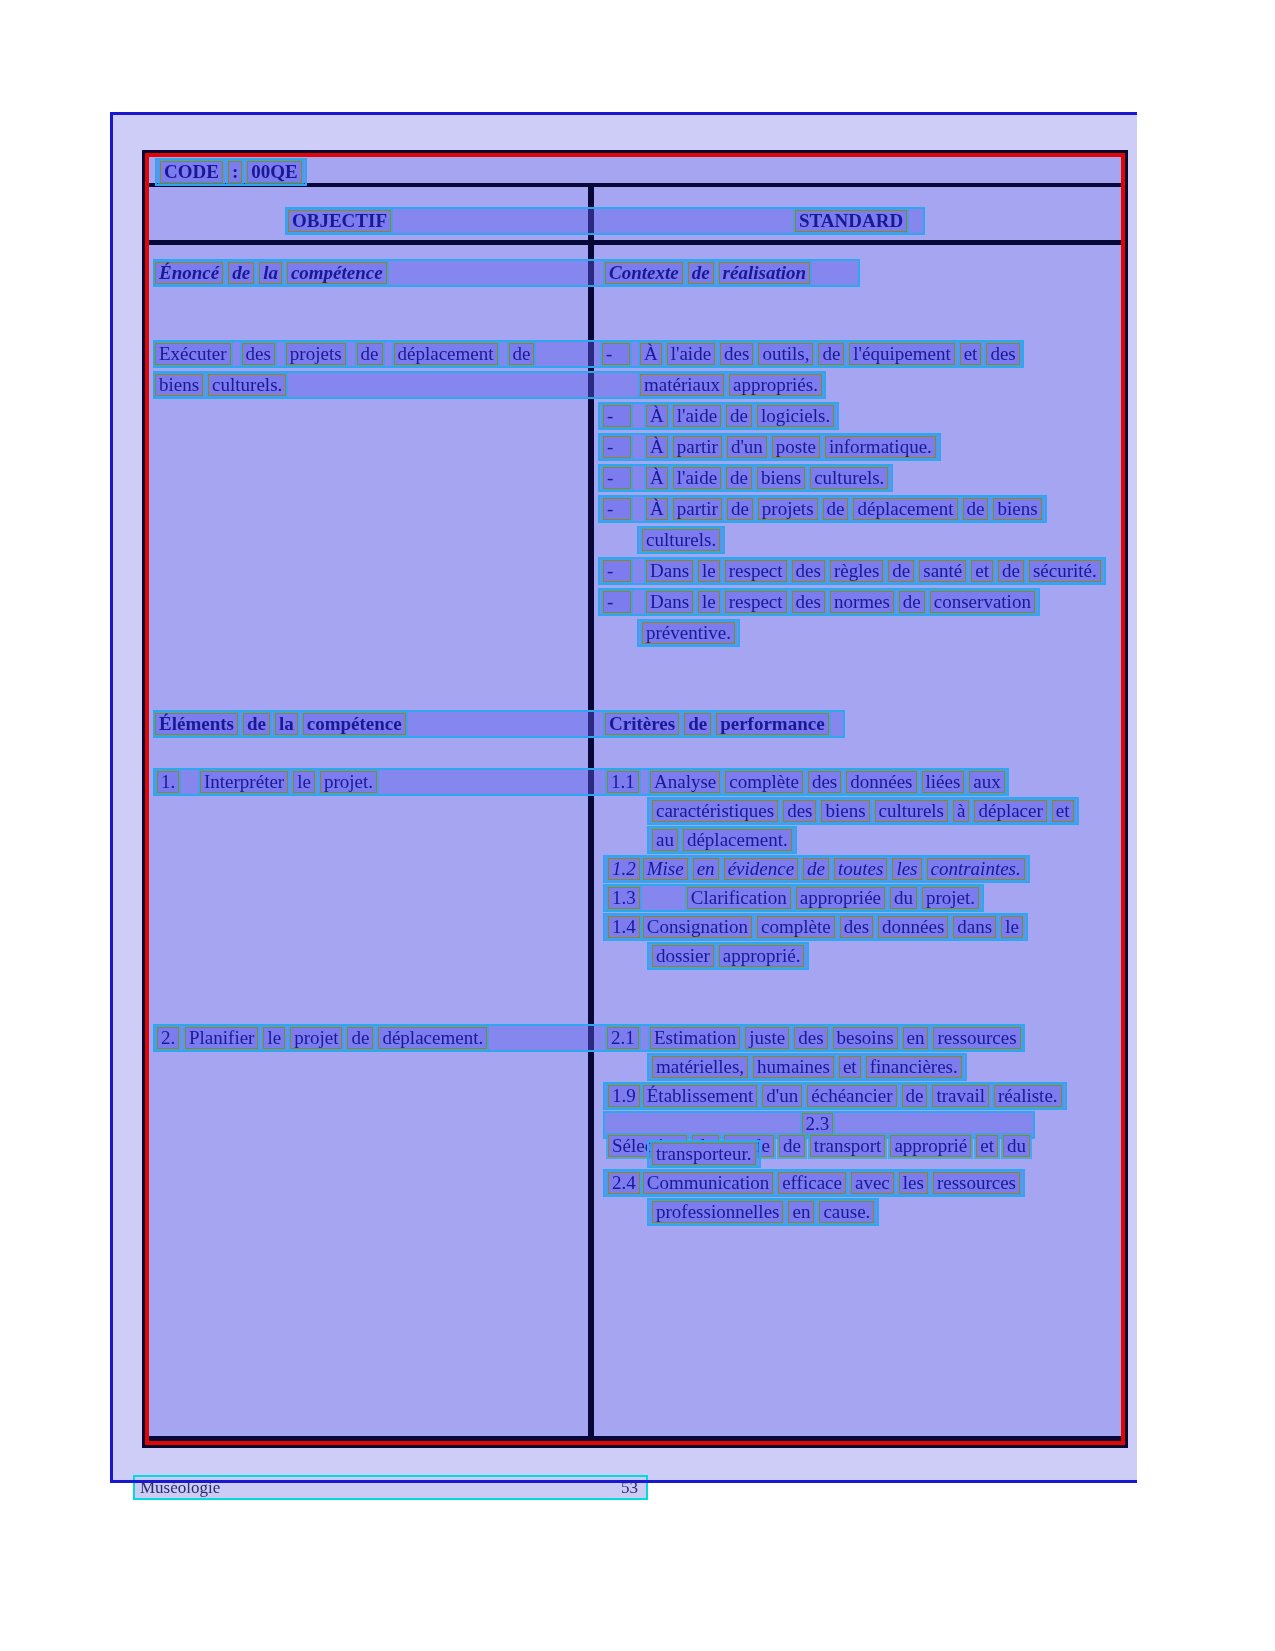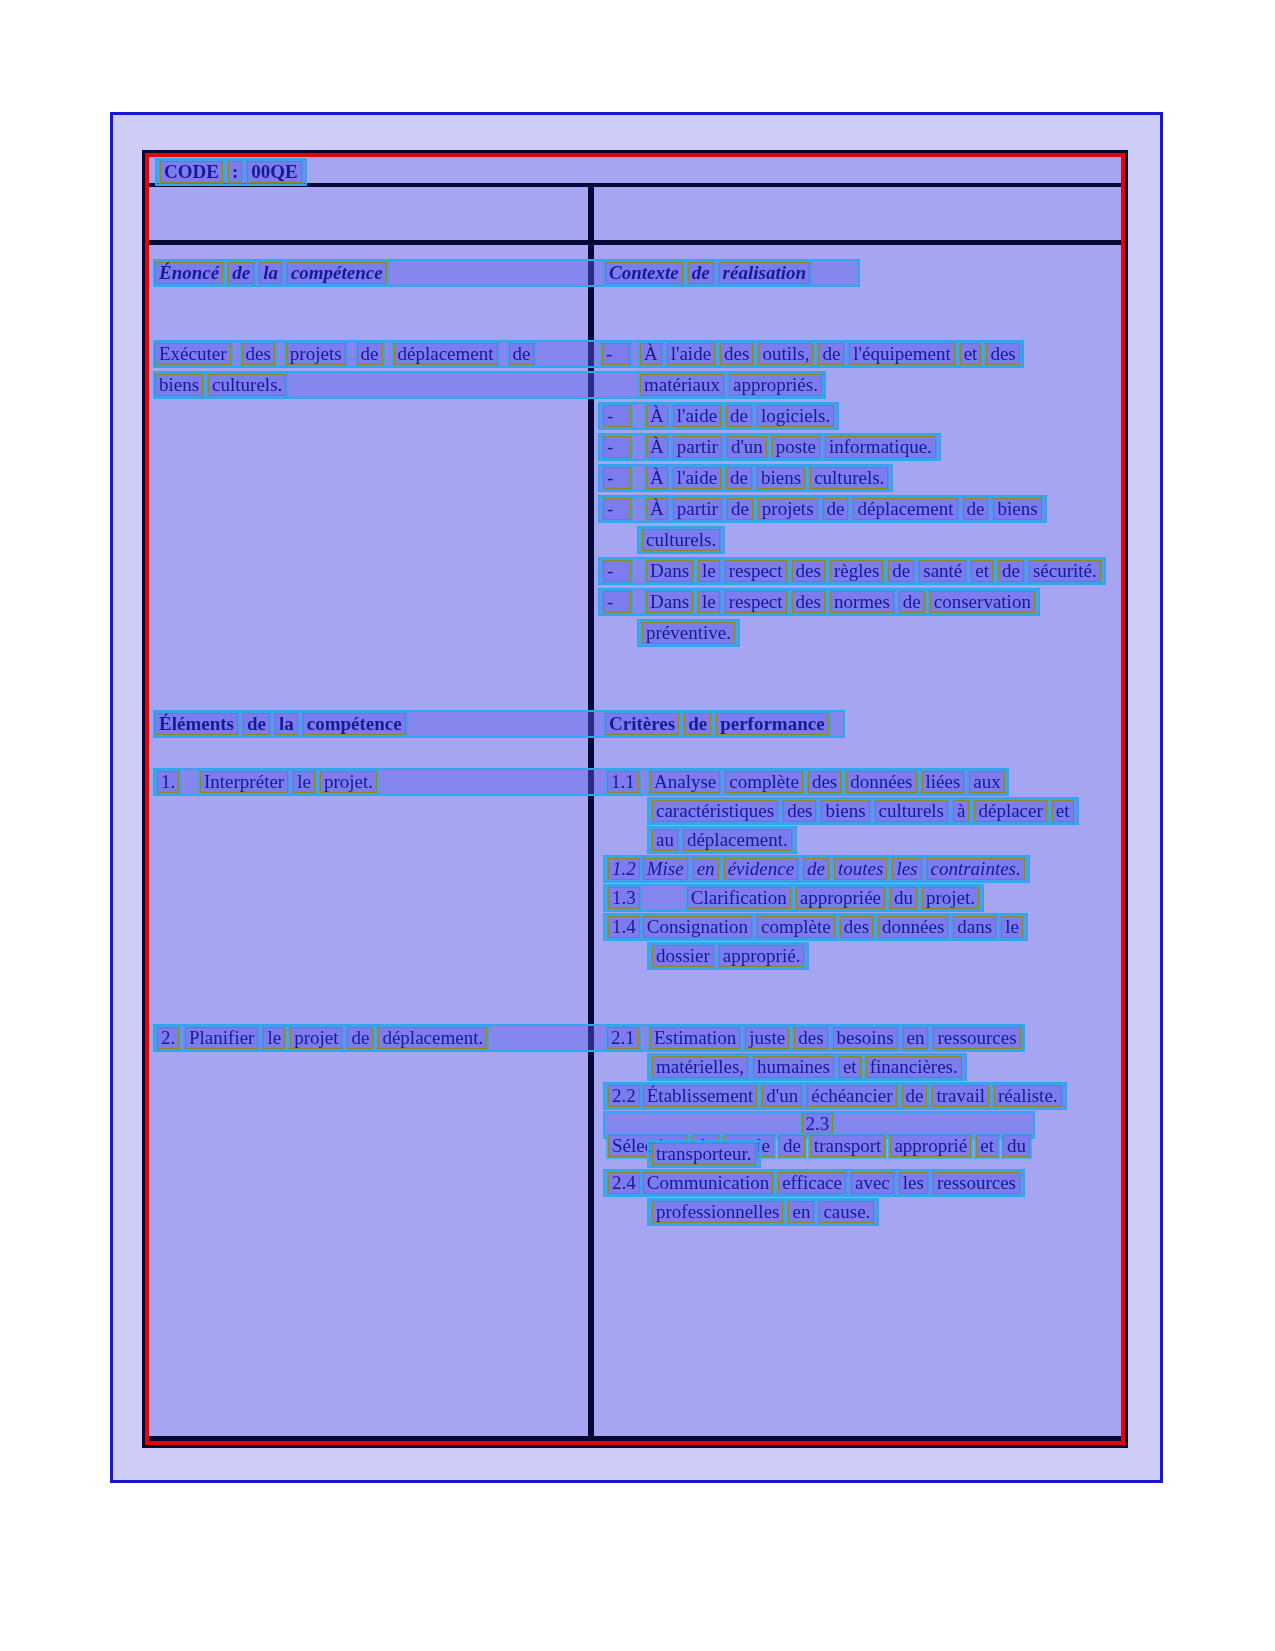--- a/index.html
+++ b/index.html
@@ -16,21 +16,21 @@
     --word-border:#8f861f;
     --word-glow:rgba(47,167,238,0.75);
     --ink:#191996;
     --footer-border:#00dcdc;
     --footer-bg:#cbcbf6;
     --footer-ink:#2b2b6b;
   }
   html,body{margin:0;padding:0;}
   body{width:1275px;height:1651px;background:var(--page-bg);
        font-family:"Liberation Serif", serif;}
-  .canvas{position:relative;width:1275px;height:1651px;overflow:hidden;}
+  .canvas{position:relative;width:1137px;height:1651px;overflow:hidden;}
 
   .page-rect{position:absolute;left:110px;top:112px;width:1053px;height:1371px;
              box-sizing:border-box;background:var(--sheet-bg);
              border:3px solid var(--sheet-border);z-index:0;}
 
   .table-outer{position:absolute;left:142px;top:150px;width:986px;height:1298px;
                box-sizing:border-box;border:3px solid var(--table-border-black);z-index:1;}
   .table-red{position:absolute;inset:0;box-sizing:border-box;
              border:4px solid var(--table-border-red);background:var(--table-bg);}
 
@@ -82,20 +82,28 @@
   <div class="grid grid-body-bottom"></div>
 
   <div id="lines-layer">
       <div class="line bold flow" style="left: 155px; top: 158px;">
         <div class="seg">
           <span class="w">CODE</span>
           <span class="w">:</span>
           <span class="w">00QE</span>
         </div>
       </div>
+      <div class="line bold abs" style="left: 285px; top: 207px; width: 640px;">
+        <div class="seg seg-abs" style="left: 1px;">
+          <span class="w">OBJECTIF</span>
+        </div>
+        <div class="seg seg-abs" style="left: 508px;">
+          <span class="w">STANDARD</span>
+        </div>
+      </div>
       <div class="line bold abs" style="left: 153px; top: 259px; width: 707px; font-style: italic;">
         <div class="seg seg-abs" style="left: 0px;">
           <span class="w">Énoncé</span>
           <span class="w">de</span>
           <span class="w">la</span>
           <span class="w">compétence</span>
         </div>
         <div class="seg seg-abs" style="left: 450px;">
           <span class="w">Contexte</span>
           <span class="w">de</span>
@@ -347,21 +355,21 @@
       <div class="line flow" style="left: 647px; top: 1053px;">
         <div class="seg">
           <span class="w">matérielles,</span>
           <span class="w">humaines</span>
           <span class="w">et</span>
           <span class="w">financières.</span>
         </div>
       </div>
       <div class="line flow" style="left: 603px; top: 1082px;">
         <div class="seg" style="margin-right: 3px;">
-          <span class="w">2.2</span>
+          <span class="w">1.9</span>
         </div>
         <div class="seg">
           <span class="w">Établissement</span>
           <span class="w">d'un</span>
           <span class="w">échéancier</span>
           <span class="w">de</span>
           <span class="w">travail</span>
           <span class="w">réaliste.</span>
         </div>
       </div>
@@ -399,15 +407,19 @@
       </div>
       <div class="line flow" style="left: 647px; top: 1198px;">
         <div class="seg">
           <span class="w">professionnelles</span>
           <span class="w">en</span>
           <span class="w">cause.</span>
         </div>
       </div>
     </div>
 
+  <div class="footer-box">
+    <span>Muséologie</span>
+    <span>53</span>
+  </div>
   <div class="blue-overlay-line"></div>
 
 </div>
 
 </body></html>

